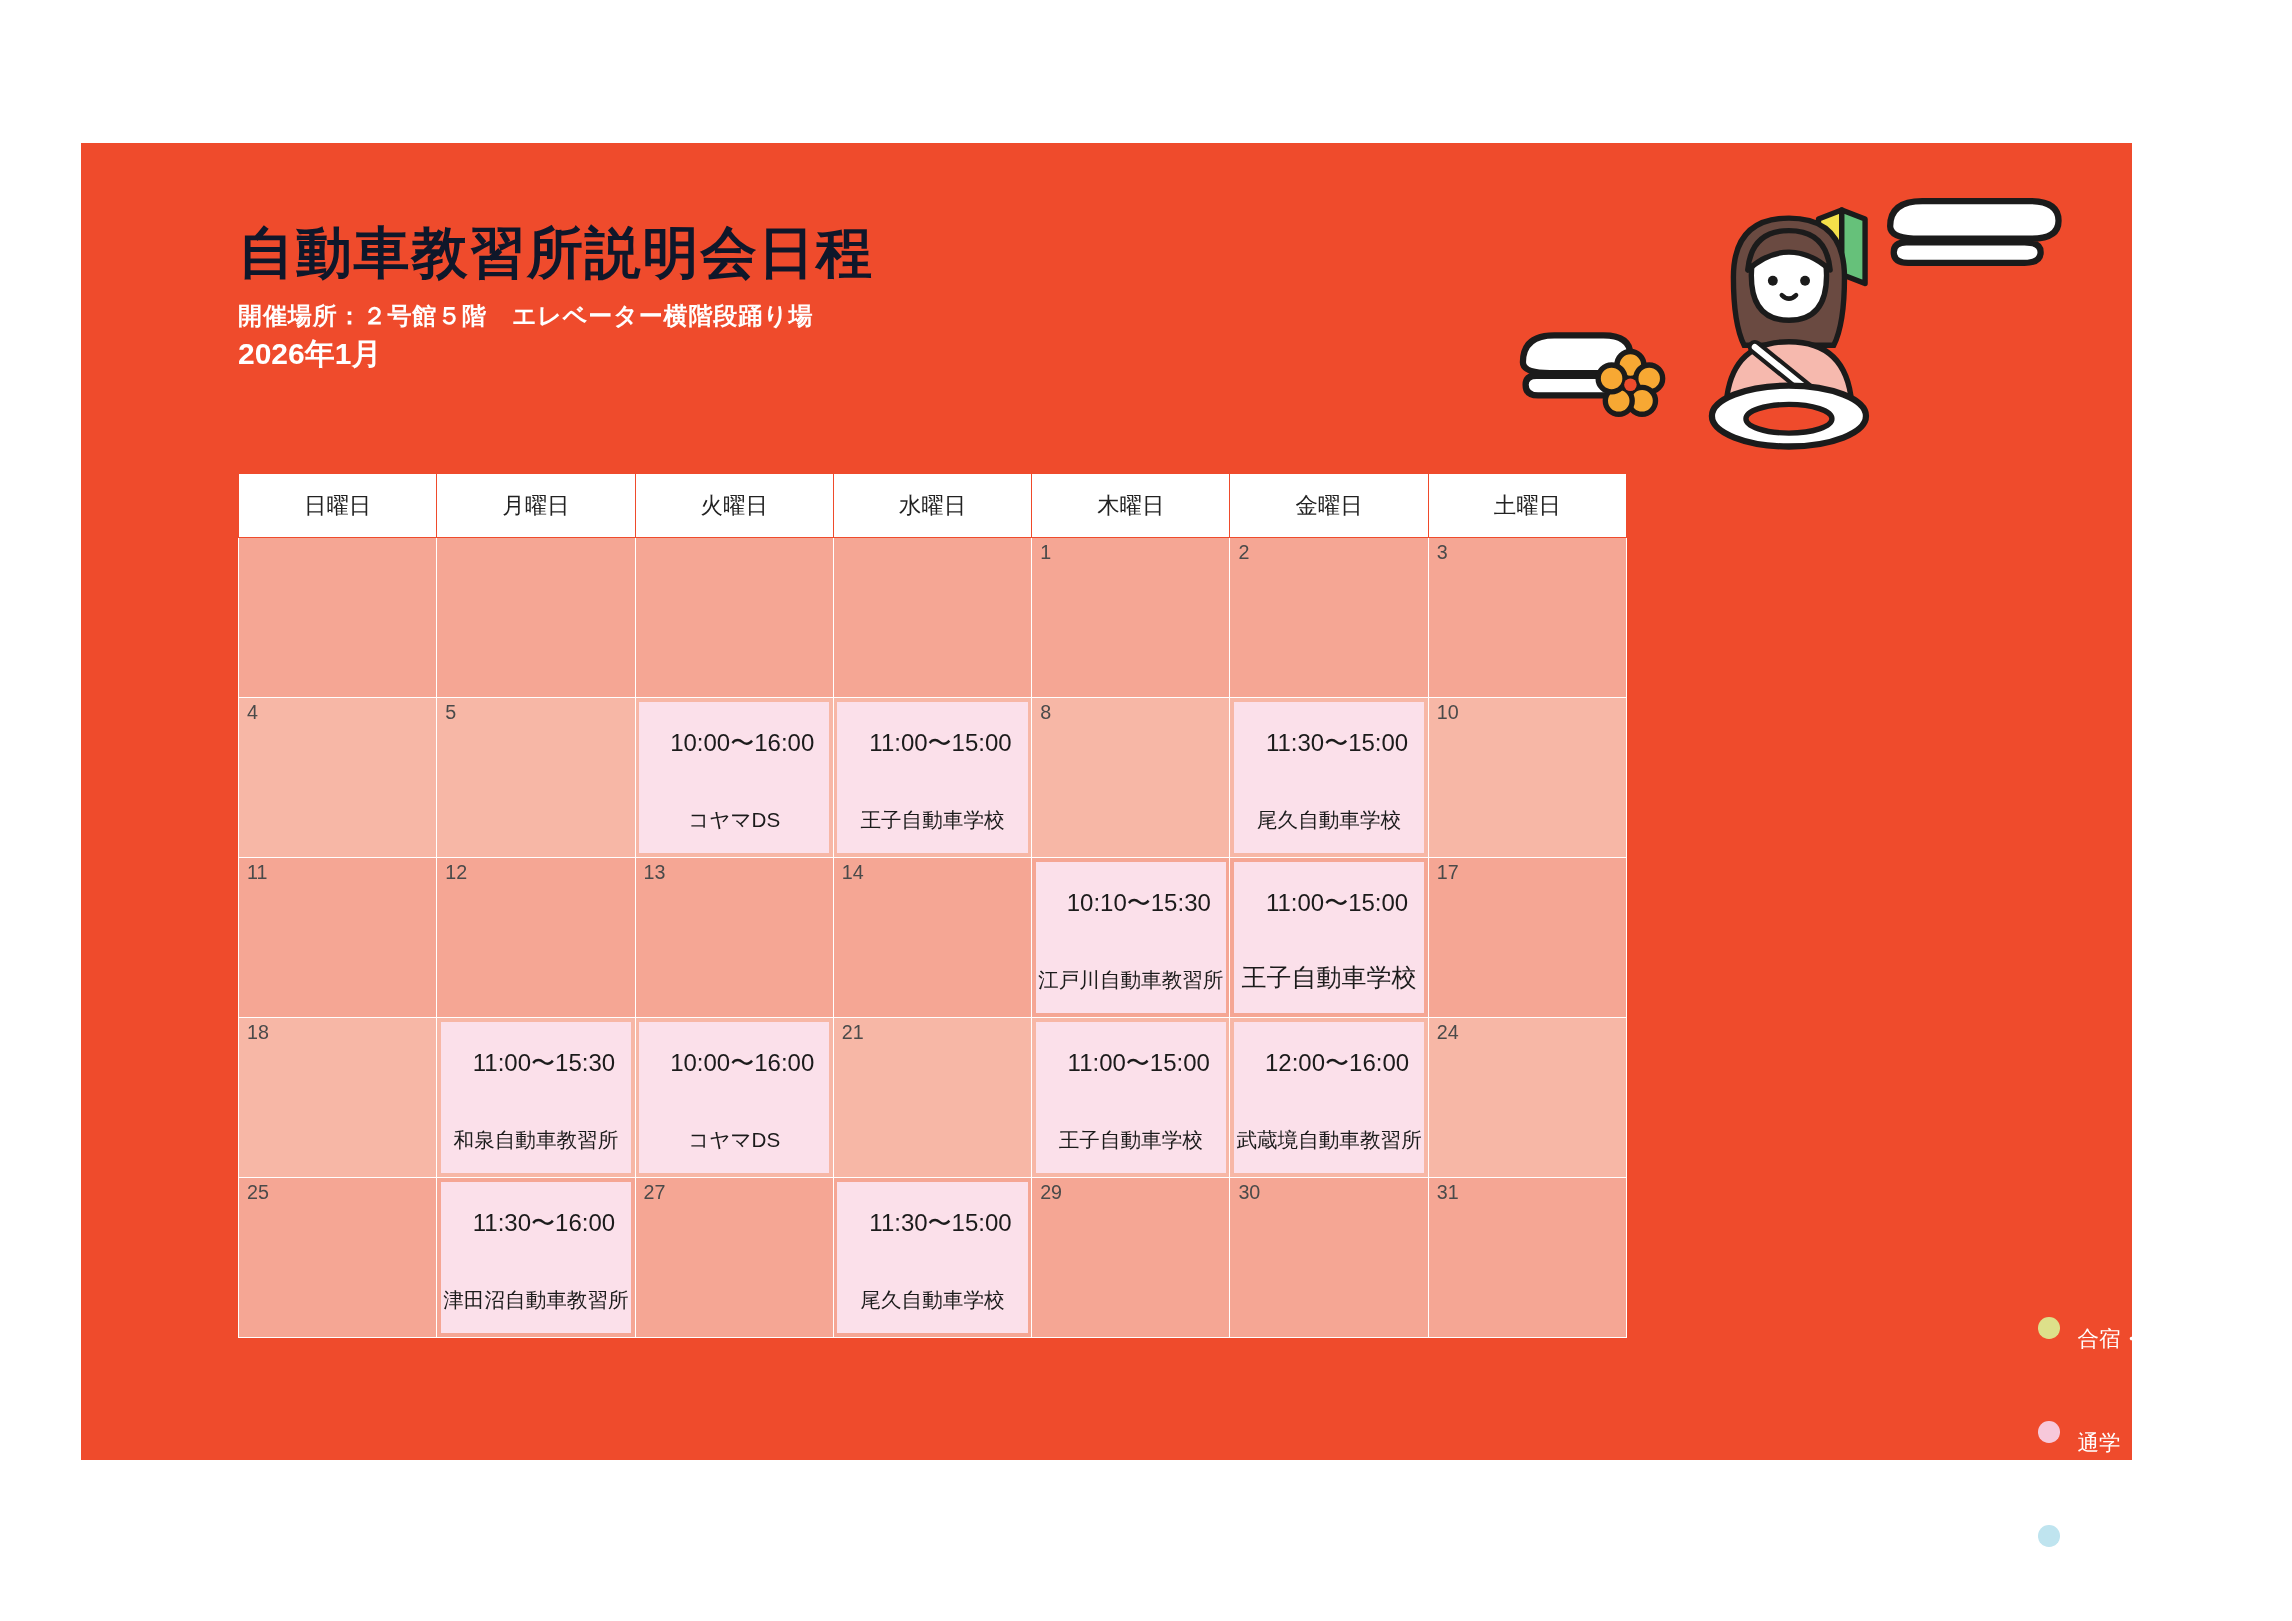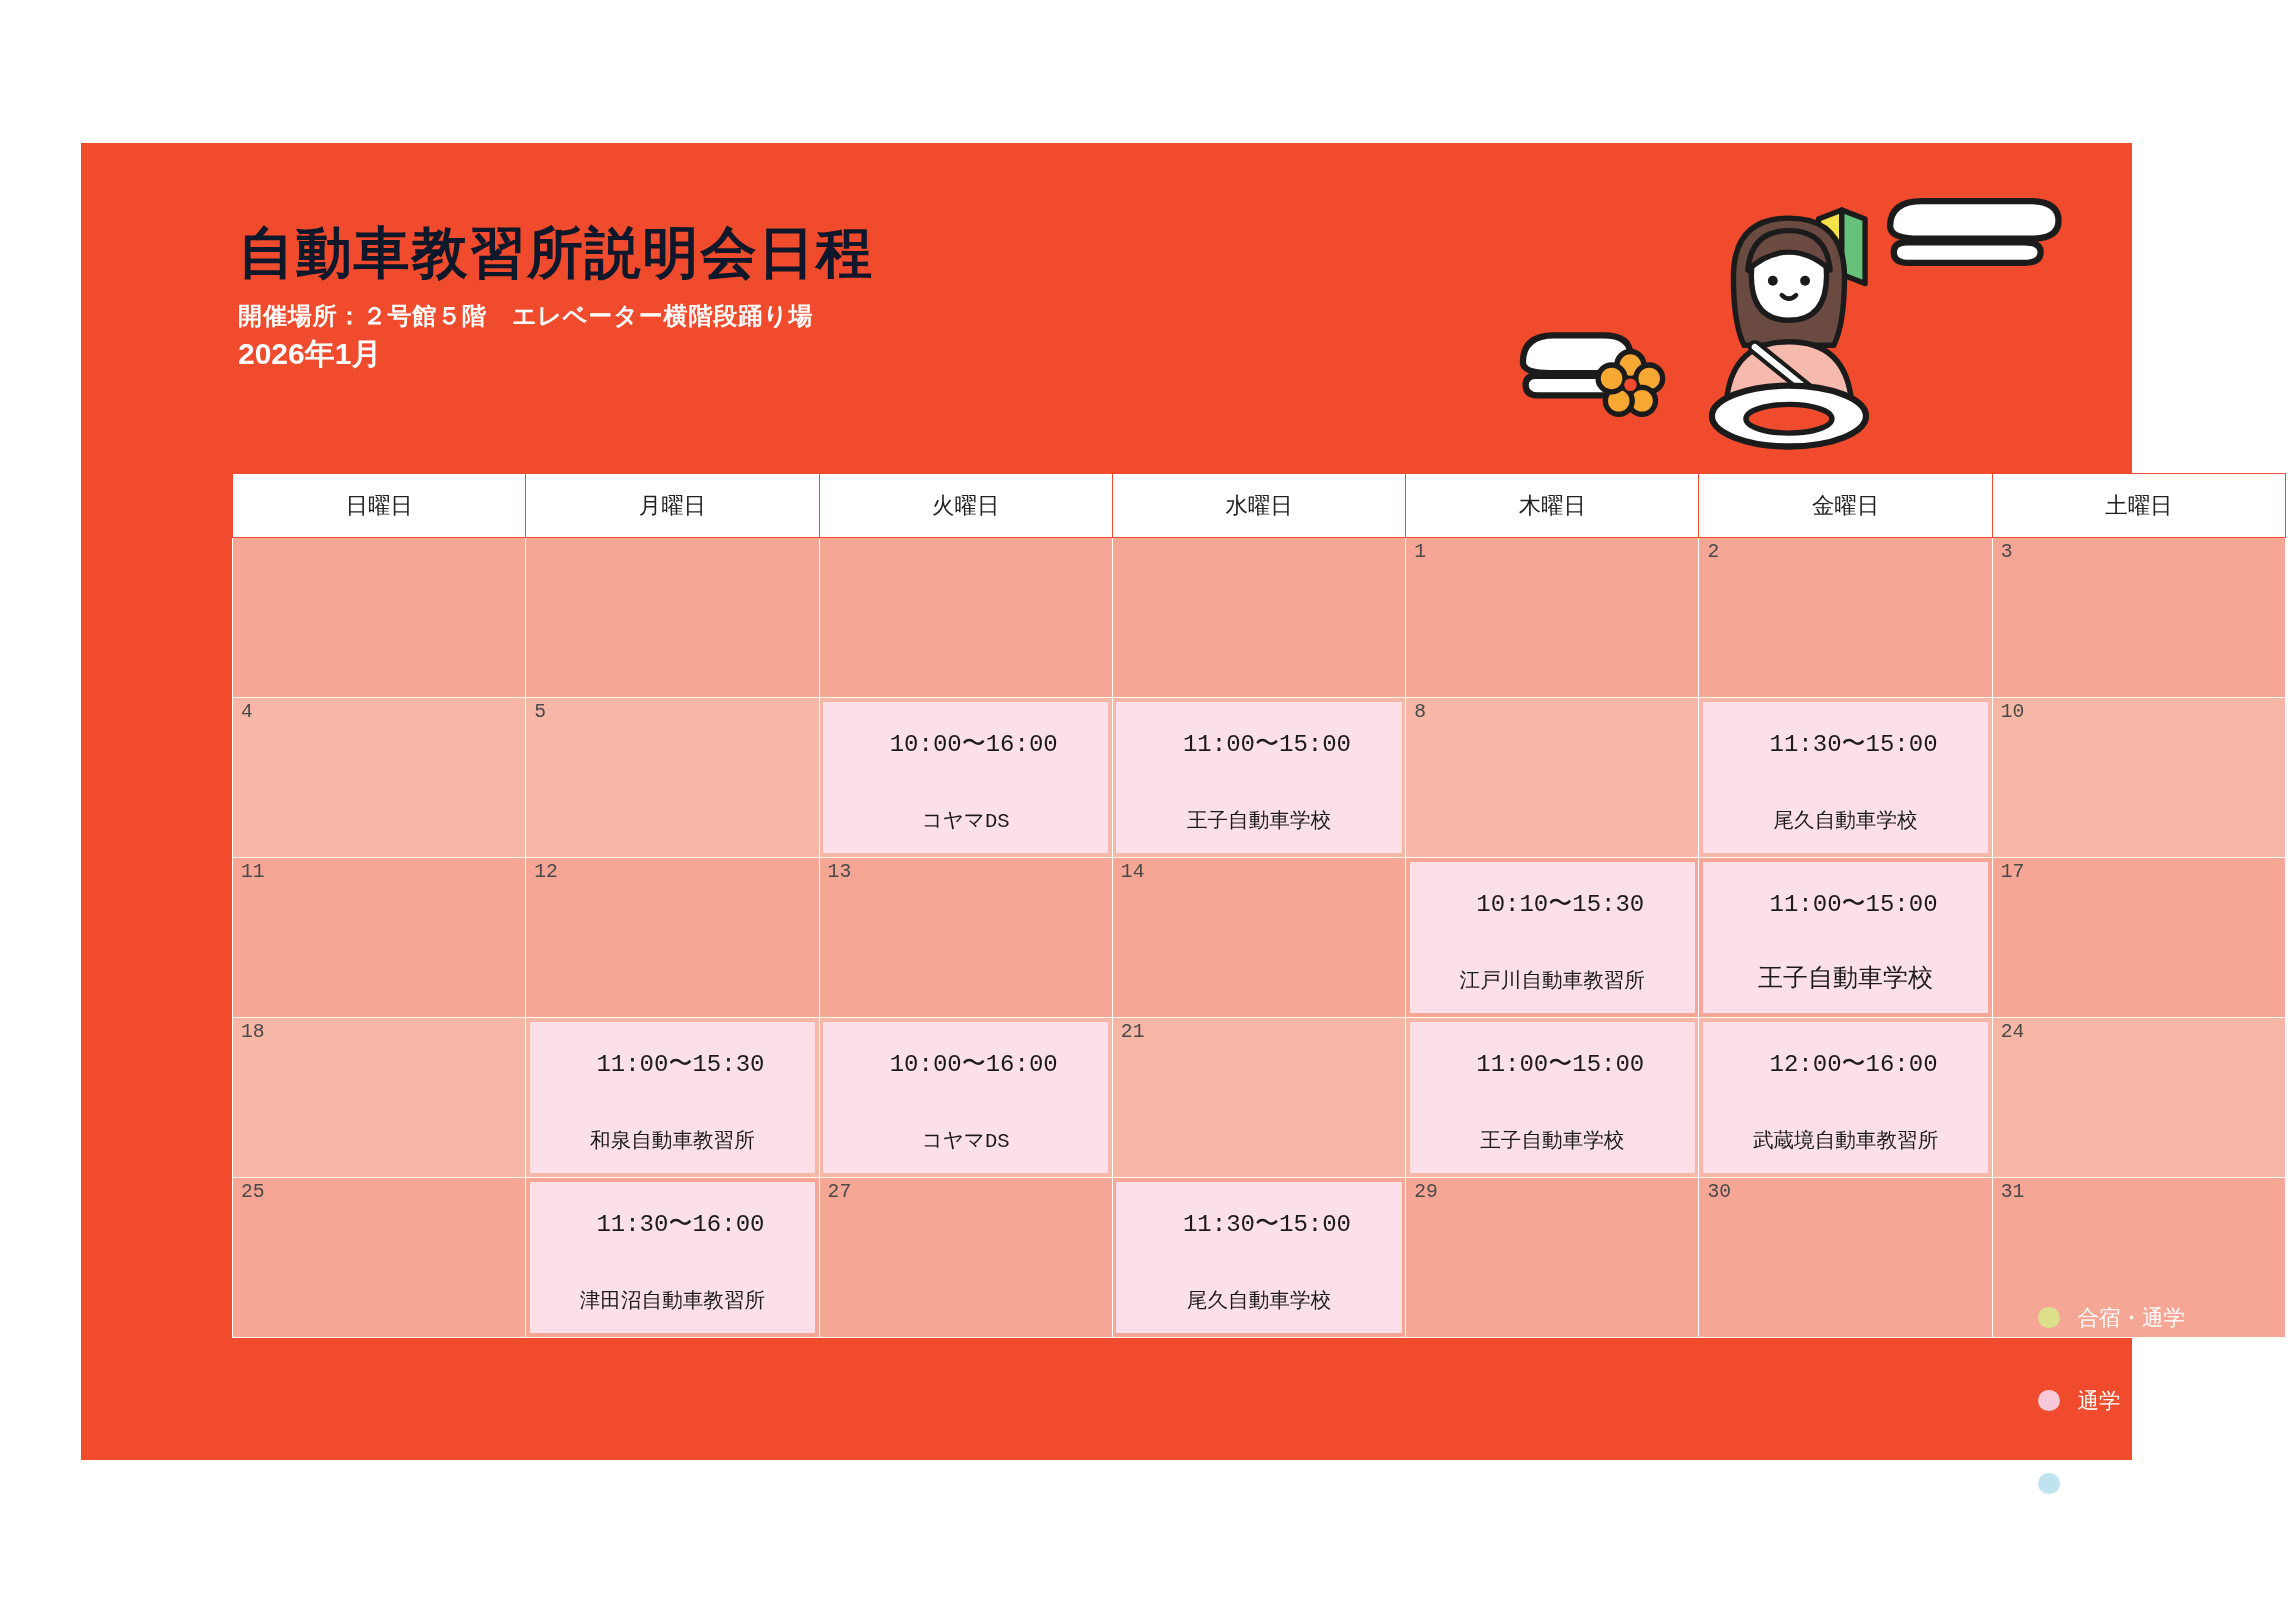--- a/index.html
+++ b/index.html
@@ -56,26 +56,25 @@
   #illus {
     position: absolute;
     left: 1424px;
     top: 49px;
     width: 627px;
     height: 260px;
   }
   
   #calendar {
     position: absolute;
-    left: 151px;
+    left: 157px;
     top: 330px;
-    width: 2054px;
+    width: 1389px;
     border-collapse: collapse;
     table-layout: fixed;
-    font-family: Liberation Mono, monospace;
   }
   #calendar th {
     background: #ffffff;
     border: 0.9px solid #ef4b2c;
     height: 61px;
     font-size: 22.4px;
     font-weight: normal;
     color: #222222;
   }
   #calendar td {
@@ -140,20 +139,21 @@
     width: 21.5px;
     height: 21.5px;
     border-radius: 50%;
     margin-right: 18px;
     flex: 0 0 auto;
   }
   .legend-label {
     font-size: 21.5px;
     color: #ffffff;
     white-space: nowrap;
+    margin-top: 21px;
   }
 </style>
 </head>
 <body>
 
 <div id="poster">
 
   <div id="header">
     <div id="title">自動車教習所説明会日程</div>
     <div id="subtitle">開催場所：２号館５階　エレベーター横階段踊り場</div>

